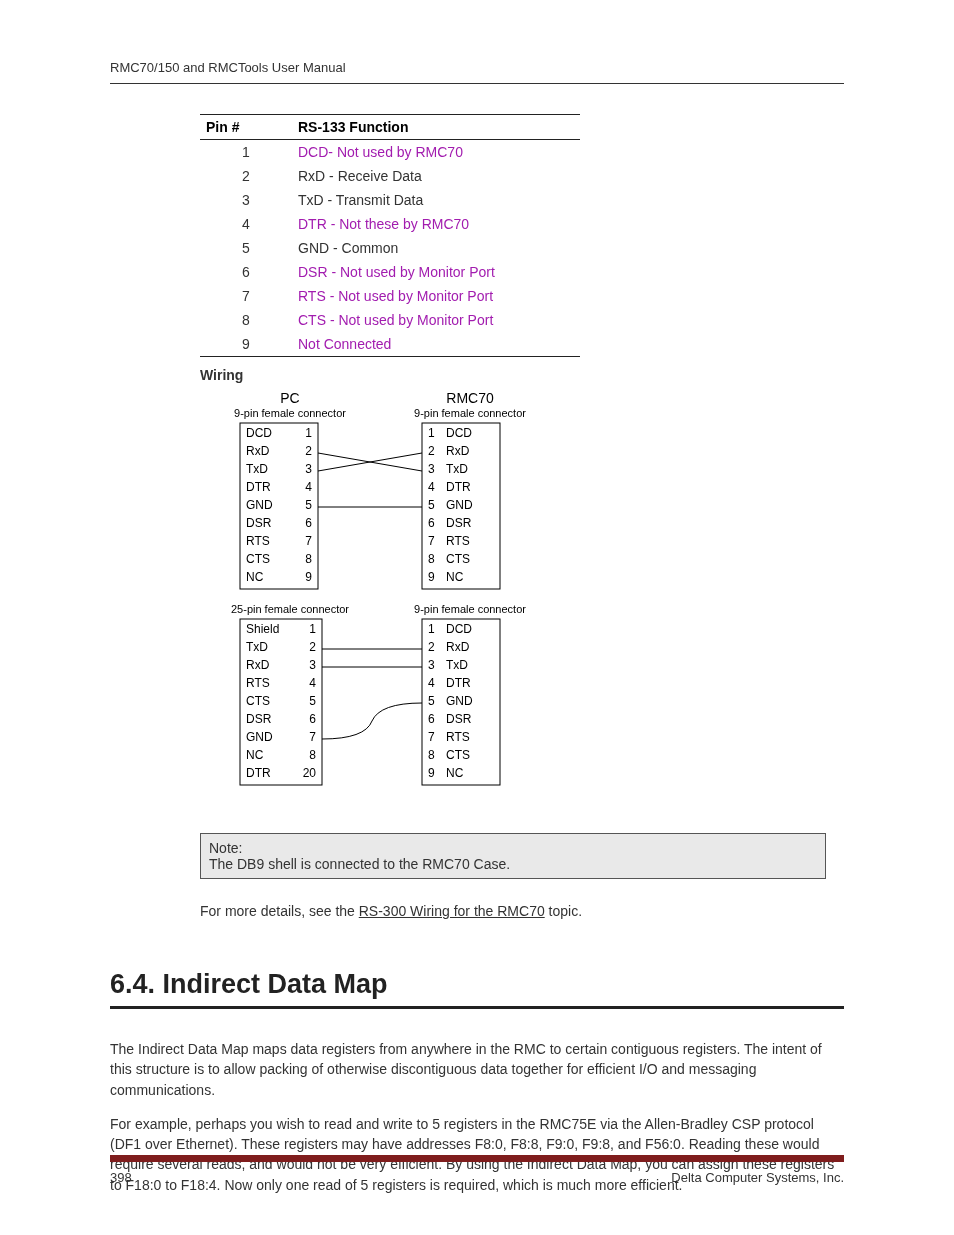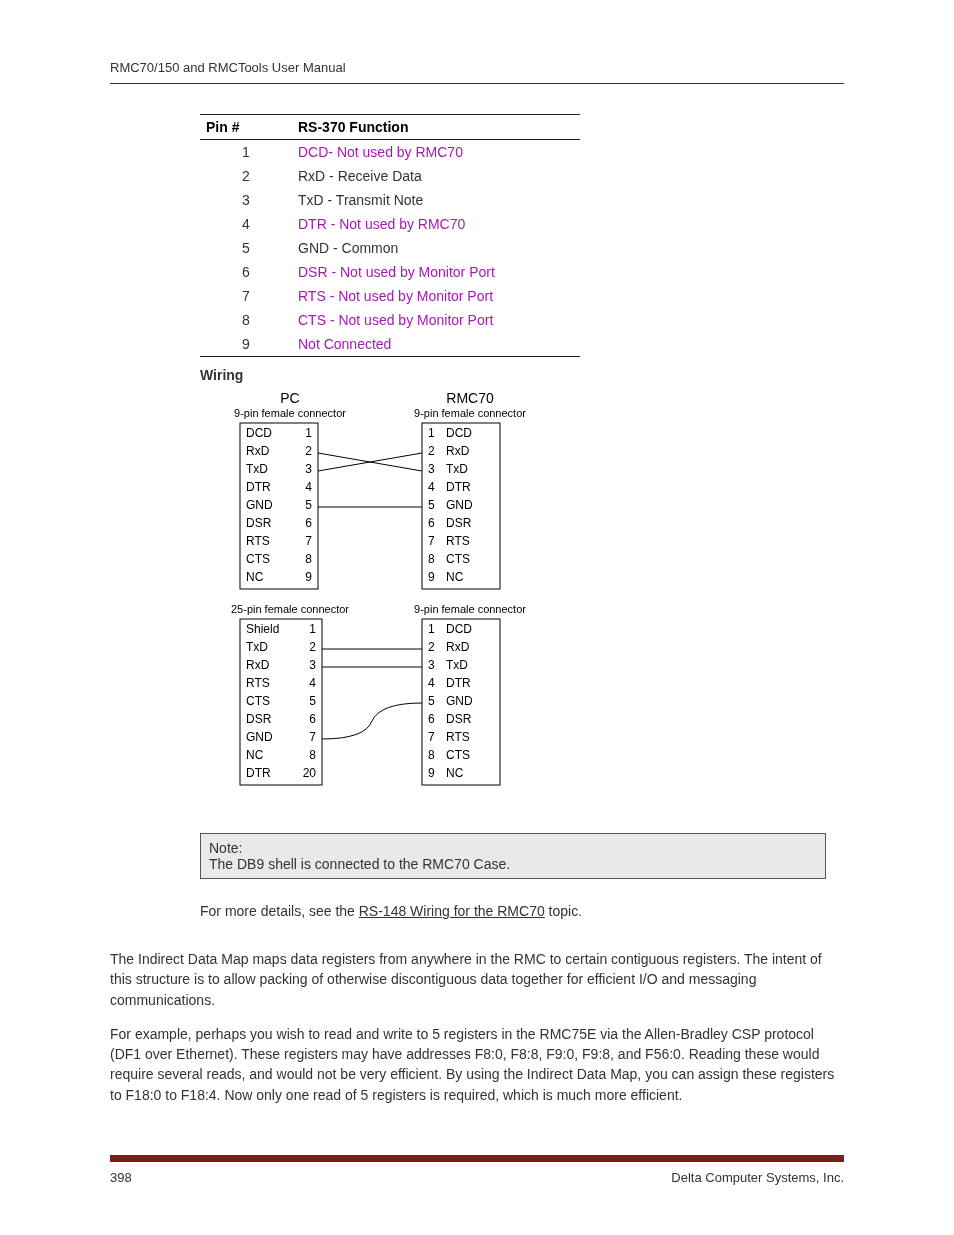--- a/index.html
+++ b/index.html
@@ -109,39 +109,39 @@
 <body>
 
 <div class="page">
   <div class="header">RMC70/150 and RMCTools User Manual</div>
 
   <div class="content">
     <table class="pin-table">
       <thead>
         <tr>
           <th>Pin #</th>
-          <th>RS-370 Function</th>
+          <th>RS-133 Function</th>
         </tr>
       </thead>
       <tbody id="pin-tbody">
           <tr>
             <td class="pincol">1</td>
             <td class="dim">DCD- Not used by RMC70</td>
           </tr>
           <tr>
             <td class="pincol">2</td>
             <td>RxD - Receive Data</td>
           </tr>
           <tr>
             <td class="pincol">3</td>
-            <td>TxD - Transmit Note</td>
+            <td>TxD - Transmit Data</td>
           </tr>
           <tr>
             <td class="pincol">4</td>
-            <td class="dim">DTR - Not used by RMC70</td>
+            <td class="dim">DTR - Not these by RMC70</td>
           </tr>
           <tr>
             <td class="pincol">5</td>
             <td>GND - Common</td>
           </tr>
           <tr>
             <td class="pincol">6</td>
             <td class="dim">DSR - Not used by Monitor Port</td>
           </tr>
           <tr>
@@ -266,24 +266,25 @@
       <line x1="122" y1="278" x2="222" y2="278" stroke="#000"></line>
       <path d="M 122 350 Q 165 350 172 332 Q 180 314 222 314" fill="none" stroke="#000"></path>
     </svg>
 
     <div class="note-box">
       <div>Note:</div>
       <div>The DB9 shell is connected to the RMC70 Case.</div>
     </div>
 
     <div class="followup">
-      <span>For more details, see the </span><span class="lnk">RS-148 Wiring for the RMC70</span><span> topic.</span>
+      <span>For more details, see the </span><span class="lnk">RS-300 Wiring for the RMC70</span><span> topic.</span>
     </div>
   </div>
 
+  <div class="main-heading">6.4. Indirect Data Map</div>
   <div class="body-para">The Indirect Data Map maps data registers from anywhere in the RMC to certain contiguous registers. The intent of this structure is to allow packing of otherwise discontiguous data together for efficient I/O and messaging communications.</div>
   <div class="body-para">For example, perhaps you wish to read and write to 5 registers in the RMC75E via the Allen-Bradley CSP protocol (DF1 over Ethernet). These registers may have addresses F8:0, F8:8, F9:0, F9:8, and F56:0. Reading these would require several reads, and would not be very efficient. By using the Indirect Data Map, you can assign these registers to F18:0 to F18:4. Now only one read of 5 registers is required, which is much more efficient.</div>
 
   <div class="footer">
     <span>398</span>
     <span>Delta Computer Systems, Inc.</span>
   </div>
 </div>
 
 </body></html>

